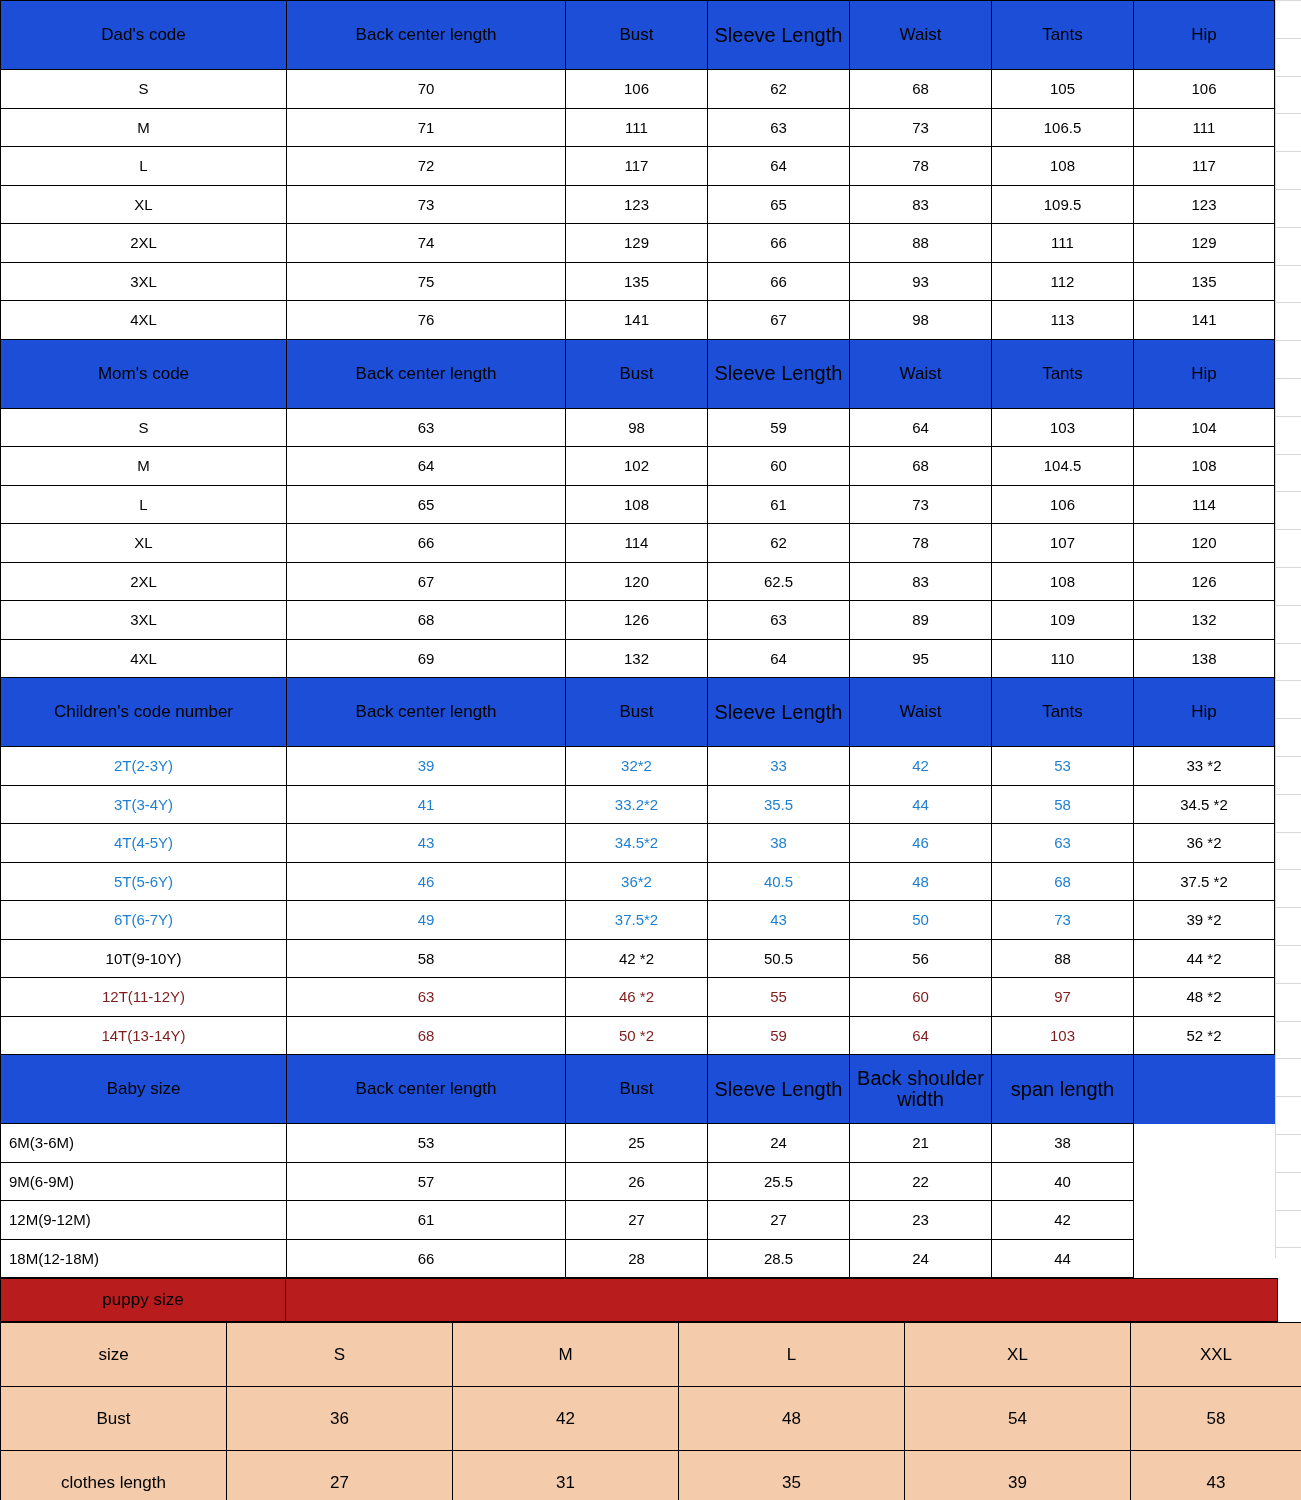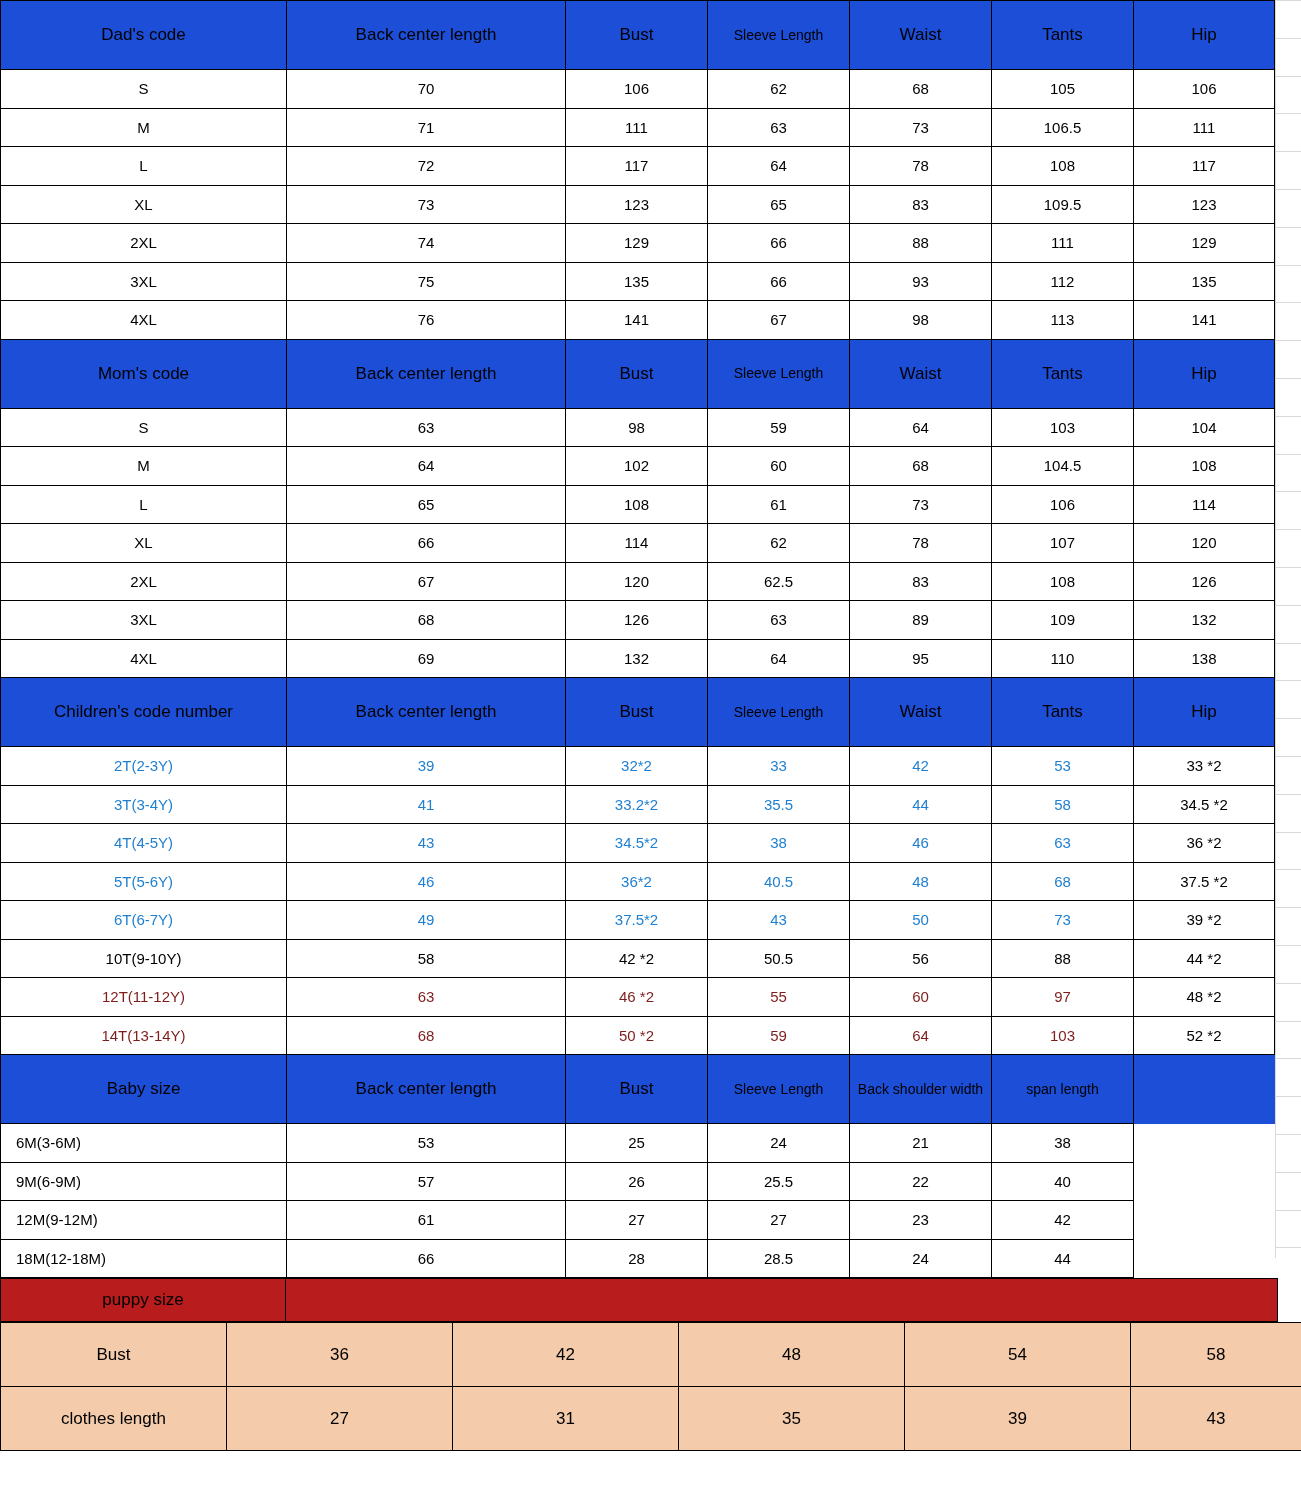--- a/index.html
+++ b/index.html
@@ -44,30 +44,30 @@
   .main col.c4 { width: 141px; }
   .main col.c5 { width: 141px; }
   .main col.c6 { width: 140px; }
 
   .hdr td {
     background: #1d4ed8;
     font-size: 17px;
     height: 68px;
     line-height: 1.05;
   }
-  .hdr td.two-line { font-size: 14px; }
+  .hdr td.two-line { font-size: 20px; }
   .row td {
     height: 37.5px;
     font-size: 15px;
   }
   .blue td { color: #1f7fd0; }
   .red td { color: #7f1d1d; }
   .mix-black { color: #000000 !important; }
 
-  .left-pad { text-align: left; padding-left: 15px; }
+  .left-pad { text-align: left; padding-left: 8px; }
 
   
   .blankcell { border: none; background: #ffffff; }
 
   
   .ghost {
     position: absolute;
     top: 0;
     left: 1275px;
     width: 26px;
@@ -424,20 +424,28 @@
     <colgroup>
       <col class="p0">
         <col class="p1">
         <col class="p2">
         <col class="p3">
         <col class="p4">
         <col class="p5">
     </colgroup>
     <tbody>
       <tr>
+        <td>size</td>
+        <td>S</td>
+        <td>M</td>
+        <td>L</td>
+        <td>XL</td>
+        <td>XXL</td>
+      </tr>
+      <tr>
         <td>Bust</td>
         <td>36</td>
         <td>42</td>
         <td>48</td>
         <td>54</td>
         <td>58</td>
       </tr>
       <tr>
         <td>clothes length</td>
         <td>27</td>

